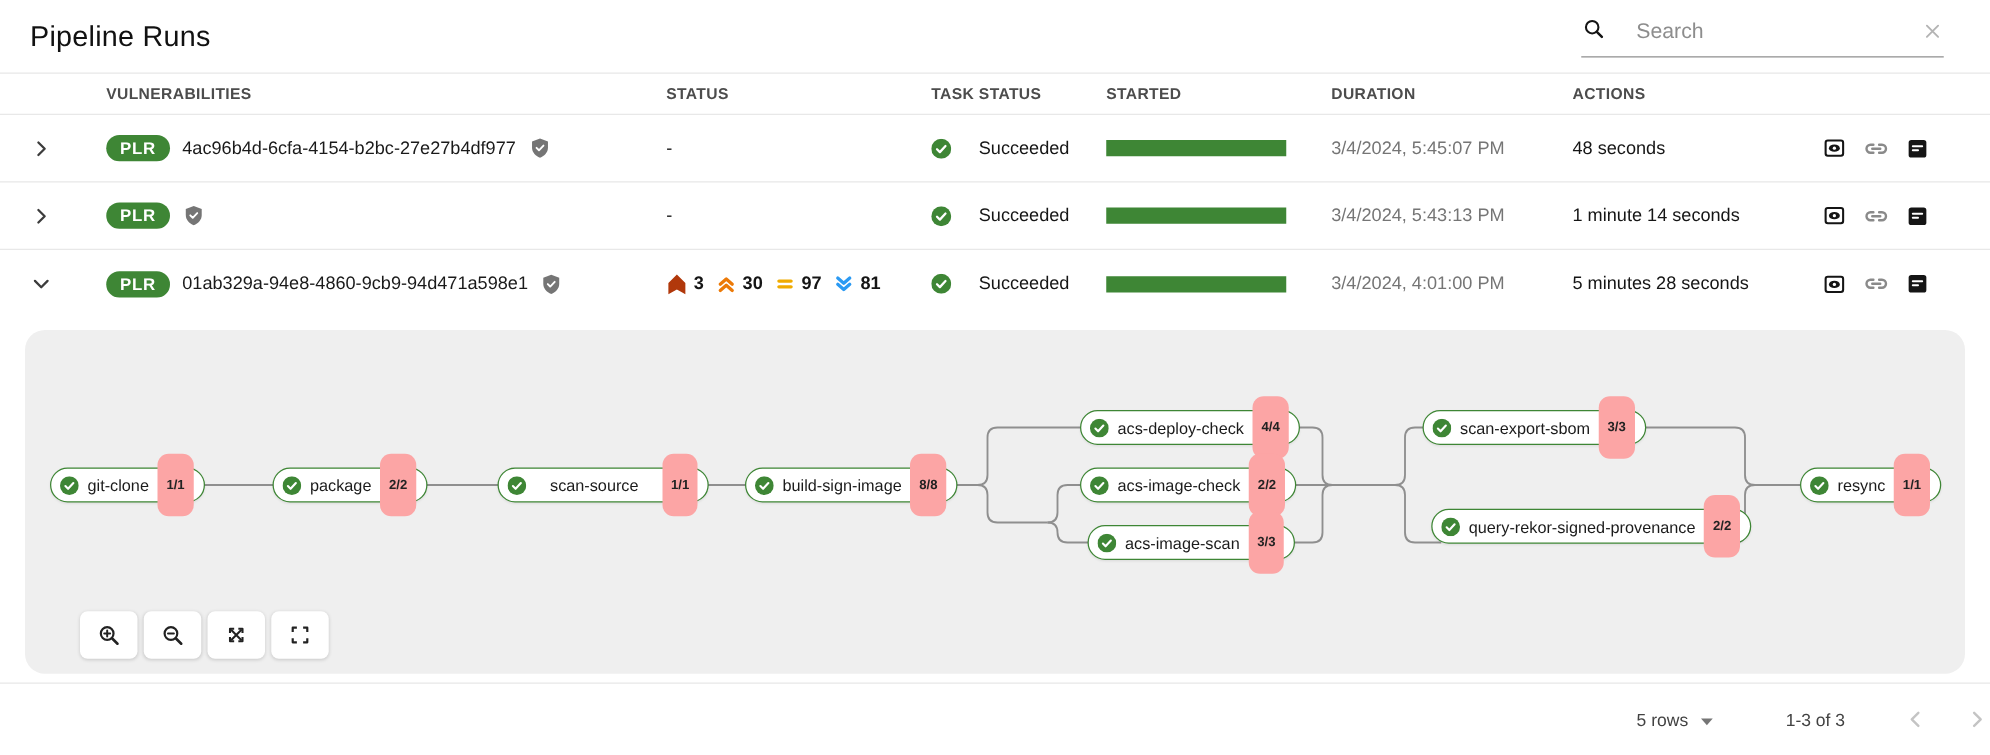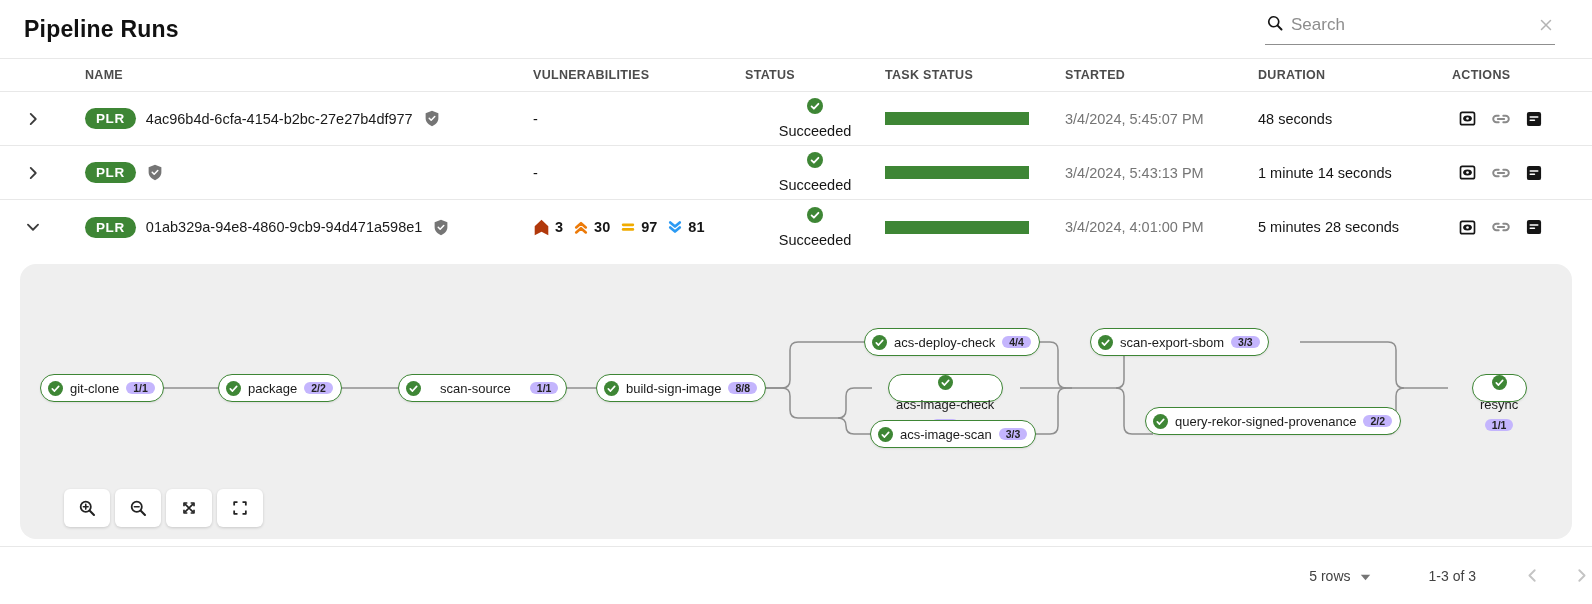--- a/index.html
+++ b/index.html
@@ -1,55 +1,55 @@
 <!DOCTYPE html>
 <html style="--green: #3E8635;"><head>
 <meta charset="utf-8">
 <style>
   html,body{margin:0;padding:0;}
   body{width:1592px;height:604px;background:#fff;color:#151515;
        font-family:"Liberation Sans",sans-serif;overflow:hidden;}
   .topbar{height:58px;display:flex;align-items:center;justify-content:space-between;
           padding:0 37px 0 24px;box-sizing:border-box;}
-  .topbar h1{margin:0;font-size:23px;font-weight:700;letter-spacing:.2px;color:#111;}
-  .search{display:flex;align-items:center;gap:4px;width:290px;
+  .topbar h1{margin:0;font-size:23px;font-weight:400;letter-spacing:.2px;color:#111;}
+  .search{display:flex;align-items:center;gap:22px;width:290px;
           border-bottom:1px solid #8f8f8f;padding-bottom:7px;}
   .search input{border:none;outline:none;flex:1;font-size:17px;color:#333;
                 font-family:"Liberation Sans",sans-serif;background:transparent;min-width:0;}
   .search input::placeholder{color:#8d8d8d;}
   .search .clear{display:flex;cursor:pointer;}
 
   .thead,.row{display:grid;grid-template-columns:69px 448px 212px 140px 180px 193px 194px 1fr;
               align-items:center;padding-left:16px;box-sizing:border-box;}
   .thead{height:34px;border-top:1px solid #e8e8e8;border-bottom:1px solid #e8e8e8;
          font-size:12.5px;font-weight:700;color:#4c4c4c;letter-spacing:.3px;}
   .row{height:54px;font-size:14.5px;}
   .row.bordered{border-bottom:1px solid #e8e8e8;}
   .expander{display:flex;align-items:center;padding-left:6px;cursor:pointer;}
   .namecell{display:flex;align-items:center;gap:10px;}
   .plr-badge{background:var(--green);color:#fff;border-radius:13px;padding:3px 11px;
              font-size:13.5px;font-weight:600;letter-spacing:.6px;}
   .run-name{color:#1a1a1a;cursor:pointer;}
   .vulncell{display:flex;align-items:center;gap:10px;}
   .sev{display:flex;align-items:center;gap:5px;font-weight:700;}
-  .statuscell{display:flex;align-items:center;gap:9px;flex-direction:column;}
+  .statuscell{display:flex;align-items:center;gap:22px;}
   .taskbar{width:144px;height:13px;background:var(--green);}
   .started{color:#757575;}
   .actions{display:flex;align-items:center;gap:12px;padding-left:5px;}
   .iconbtn{background:none;border:none;padding:0;display:flex;cursor:pointer;}
 
   .expansion{border-bottom:1px solid #e8e8e8;}
   .panel{margin:10px 20px 7px;height:275px;background:#efefef;border-radius:16px;
          position:relative;}
   .panel svg.edges{position:absolute;left:0;top:0;}
   .node{position:absolute;height:28px;box-sizing:border-box;background:#fff;
         border:1.5px solid var(--green);border-radius:15px;display:flex;align-items:center;
         gap:7px;padding:0 8px 0 7px;font-size:13px;color:#1b1b1b;white-space:nowrap;
         box-shadow:0 1px 2px rgba(0,0,0,.08);cursor:pointer;}
-  .node .cnt{background:#c4b5fd;border-radius:9px;padding:0 7px;font-size:10.5px;
+  .node .cnt{background:#fca5a5;border-radius:9px;padding:19px 7px;font-size:10.5px;
              font-weight:600;color:#222;}
   .controls{position:absolute;left:44px;top:225px;display:flex;gap:5px;}
   .controls button{width:46px;height:38px;background:#fff;border:none;border-radius:6px;
         box-shadow:0 1px 3px rgba(0,0,0,.16);display:flex;align-items:center;
         justify-content:center;cursor:pointer;}
 
   .tfoot{height:57px;display:flex;align-items:center;justify-content:flex-end;
          font-size:14px;color:#424242;}
   .rpp{display:flex;align-items:center;gap:9px;margin-right:58px;cursor:pointer;}
   .range{margin-right:46px;}
@@ -71,21 +71,20 @@
       <span class="clear" id="clearIcon">
           <svg width="18" height="18" viewBox="0 0 24 24" fill="none">
             <path d="M6 6l12 12M18 6 6 18" stroke="#b4b4b4" stroke-width="2" stroke-linecap="round"></path>
           </svg>
         </span>
     </div>
   </div>
 
   <div class="thead" id="thead">
       <div></div>
-      <div>NAME</div>
       <div>VULNERABILITIES</div>
       <div>STATUS</div>
       <div>TASK STATUS</div>
       <div>STARTED</div>
       <div>DURATION</div>
       <div>ACTIONS</div>
     </div>
   <div id="rows">
       <div class="row bordered">
         <div class="expander">
@@ -370,61 +369,61 @@
           <div class="node" style="left: 844px; top: 64px;">
             <span style="display: flex;">
               <svg width="15" height="15" viewBox="0 0 16 16">
                 <circle cx="8" cy="8" r="8" fill="#3E8635"></circle>
                 <path d="M4.6 8.4 6.9 10.7 11.4 5.8" stroke="#fff" stroke-width="1.8" fill="none" stroke-linecap="round" stroke-linejoin="round"></path>
               </svg>
             </span>
             <span>acs-deploy-check</span>
             <span class="cnt">4/4</span>
           </div>
-          <div class="node" style="left: 868px; top: 110px; flex-direction: column;">
+          <div class="node" style="left: 844px; top: 110px;">
             <span style="display: flex;">
               <svg width="15" height="15" viewBox="0 0 16 16">
                 <circle cx="8" cy="8" r="8" fill="#3E8635"></circle>
                 <path d="M4.6 8.4 6.9 10.7 11.4 5.8" stroke="#fff" stroke-width="1.8" fill="none" stroke-linecap="round" stroke-linejoin="round"></path>
               </svg>
             </span>
             <span>acs-image-check</span>
             <span class="cnt">2/2</span>
           </div>
           <div class="node" style="left: 850px; top: 156px;">
             <span style="display: flex;">
               <svg width="15" height="15" viewBox="0 0 16 16">
                 <circle cx="8" cy="8" r="8" fill="#3E8635"></circle>
                 <path d="M4.6 8.4 6.9 10.7 11.4 5.8" stroke="#fff" stroke-width="1.8" fill="none" stroke-linecap="round" stroke-linejoin="round"></path>
               </svg>
             </span>
             <span>acs-image-scan</span>
             <span class="cnt">3/3</span>
           </div>
-          <div class="node" style="left: 1070px; top: 64px;">
+          <div class="node" style="left: 1118px; top: 64px;">
             <span style="display: flex;">
               <svg width="15" height="15" viewBox="0 0 16 16">
                 <circle cx="8" cy="8" r="8" fill="#3E8635"></circle>
                 <path d="M4.6 8.4 6.9 10.7 11.4 5.8" stroke="#fff" stroke-width="1.8" fill="none" stroke-linecap="round" stroke-linejoin="round"></path>
               </svg>
             </span>
             <span>scan-export-sbom</span>
             <span class="cnt">3/3</span>
           </div>
           <div class="node" style="left: 1125px; top: 143px;">
             <span style="display: flex;">
               <svg width="15" height="15" viewBox="0 0 16 16">
                 <circle cx="8" cy="8" r="8" fill="#3E8635"></circle>
                 <path d="M4.6 8.4 6.9 10.7 11.4 5.8" stroke="#fff" stroke-width="1.8" fill="none" stroke-linecap="round" stroke-linejoin="round"></path>
               </svg>
             </span>
             <span>query-rekor-signed-provenance</span>
             <span class="cnt">2/2</span>
           </div>
-          <div class="node" style="left: 1452px; top: 110px; flex-direction: column;">
+          <div class="node" style="left: 1420px; top: 110px;">
             <span style="display: flex;">
               <svg width="15" height="15" viewBox="0 0 16 16">
                 <circle cx="8" cy="8" r="8" fill="#3E8635"></circle>
                 <path d="M4.6 8.4 6.9 10.7 11.4 5.8" stroke="#fff" stroke-width="1.8" fill="none" stroke-linecap="round" stroke-linejoin="round"></path>
               </svg>
             </span>
             <span>resync</span>
             <span class="cnt">1/1</span>
           </div>
         </div>

